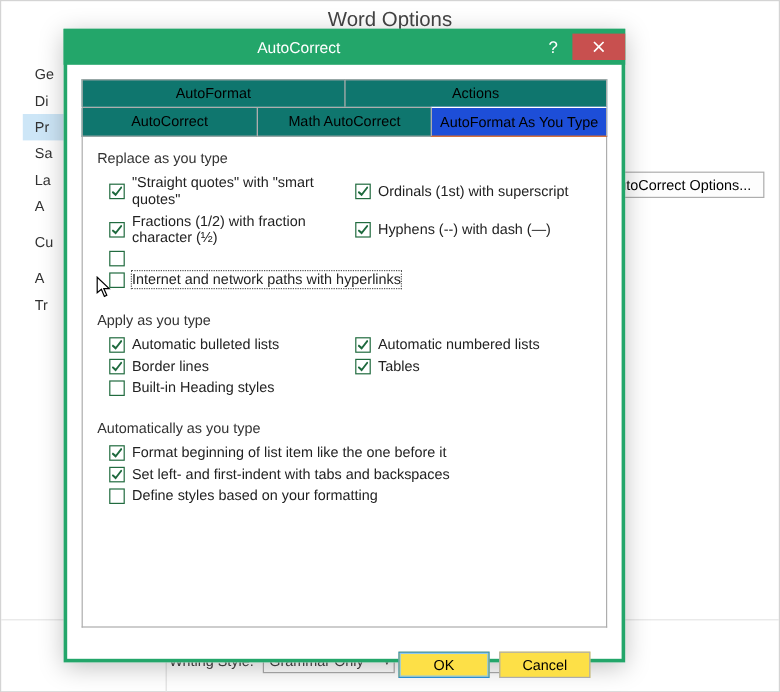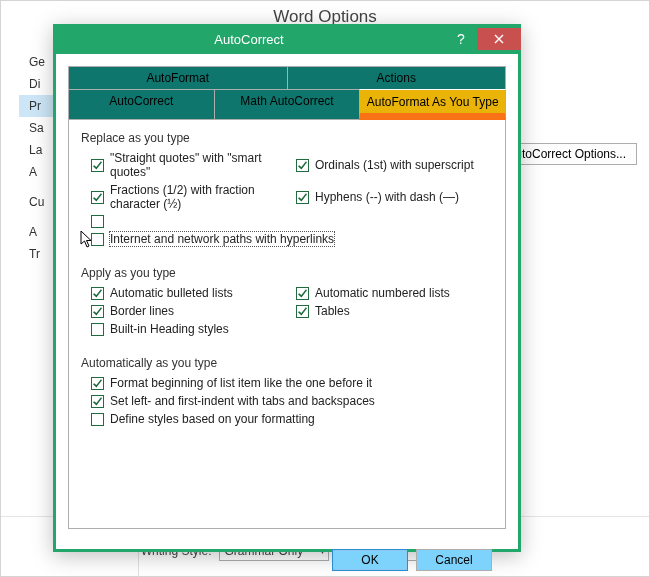--- a/index.html
+++ b/index.html
@@ -66,21 +66,21 @@
   .tab-row { display: flex; }
   .tab {
     border: 1px solid #adadad; background: #0f766e; text-align: center;
     padding: 4px 0; flex: 1; cursor: default;
   }
   .tab-row.top .tab { border-bottom: none; }
   .tab-row.top .tab:first-child { margin-right: -1px; }
   .tab-row.bottom .tab { border-top: none; margin-top: 0; }
   .tab-row.bottom .tab + .tab { margin-left: -1px; }
   .tab.active {
-    background: #eab308; border-bottom: 7px solid #f97316; position: relative; z-index: 2;
+    background: #1d4ed8; border-bottom: 1px solid #f97316; position: relative; z-index: 2;
   }
   .tab-row.bottom { border-top: 1px solid #adadad; }
   .tab-row.bottom .tab.active { border-top: 1px solid #fff; margin-top: -1px; padding-top: 5px; }
 
   .tab-frame {
     border: 1px solid #adadad; border-top: none; padding: 10px 12px 6px 12px;
     height: 410px; margin-top: -1px;
   }
 
   .group-label { color: #333; margin: 2px 0 6px 0; }
@@ -106,21 +106,21 @@
   .cursor {
     position: absolute; width: 14px; height: 18px; pointer-events: none;
   }
   .section-gap { height: 14px; }
 
   .btn-row {
     display: flex; justify-content: flex-end; gap: 8px;
     padding: 10px 14px 0 0;
   }
   .dlg-btn {
-    min-width: 76px; padding: 3px 0; border: 1px solid #adadad; background: #7dd3fc;
+    min-width: 76px; padding: 3px 0; border: 1px solid #adadad; background: #fde047;
     text-align: center;
   }
   .dlg-btn.default { border: 1px solid #2a8dd4; box-shadow: inset 0 0 0 1px #8ec9ef; }
 
 </style>
 </head>
 <body>
 
 <div class="wordopt">
   <div class="wordopt-title">Word Options</div>

